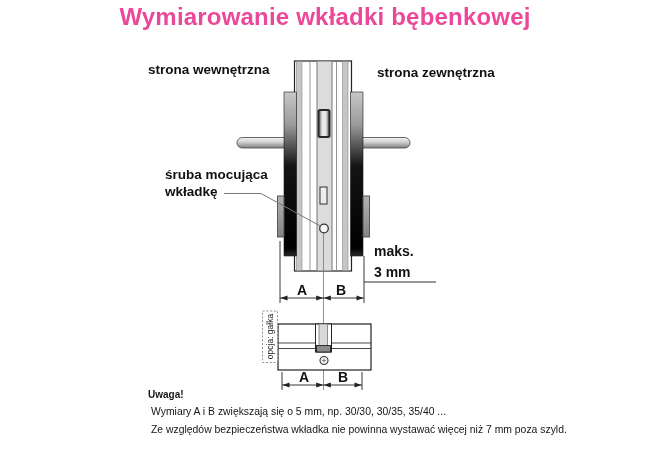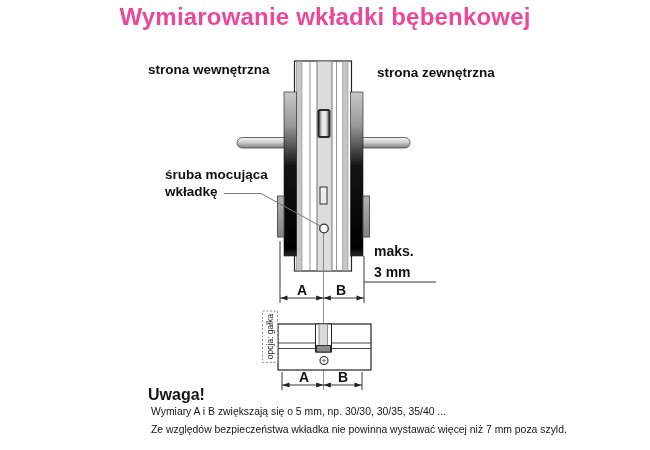--- a/index.html
+++ b/index.html
@@ -16,21 +16,21 @@
   svg.diagram{position:absolute;left:0;top:0;width:650px;height:450px;}
   svg text{font-family:"Liberation Sans",sans-serif;}
   .svg-label{font-weight:bold;font-size:13.5px;fill:#111;}
   .svg-dim{font-weight:bold;font-size:14px;fill:#111;}
   .svg-maks{font-weight:bold;font-size:14px;fill:#111;}
   .svg-knob{font-size:8.5px;fill:#222;}
   .notes{
     position:absolute;left:148px;top:388px;width:440px;
     font-size:10.4px;line-height:14.4px;color:#151515;
   }
-  .notes .heading{font-weight:bold;font-size:16px;margin:0 0 1px 0;}
+  .notes .heading{font-weight:bold;font-size:10px;margin:0 0 1px 0;}
   .notes p{margin:3px;}
 </style>
 </head>
 <body>
 
 <div class="page">
 
   <div class="title">Wymiarowanie wkładki bębenkowej</div>
 
   <svg class="diagram" viewBox="0 0 650 450">

